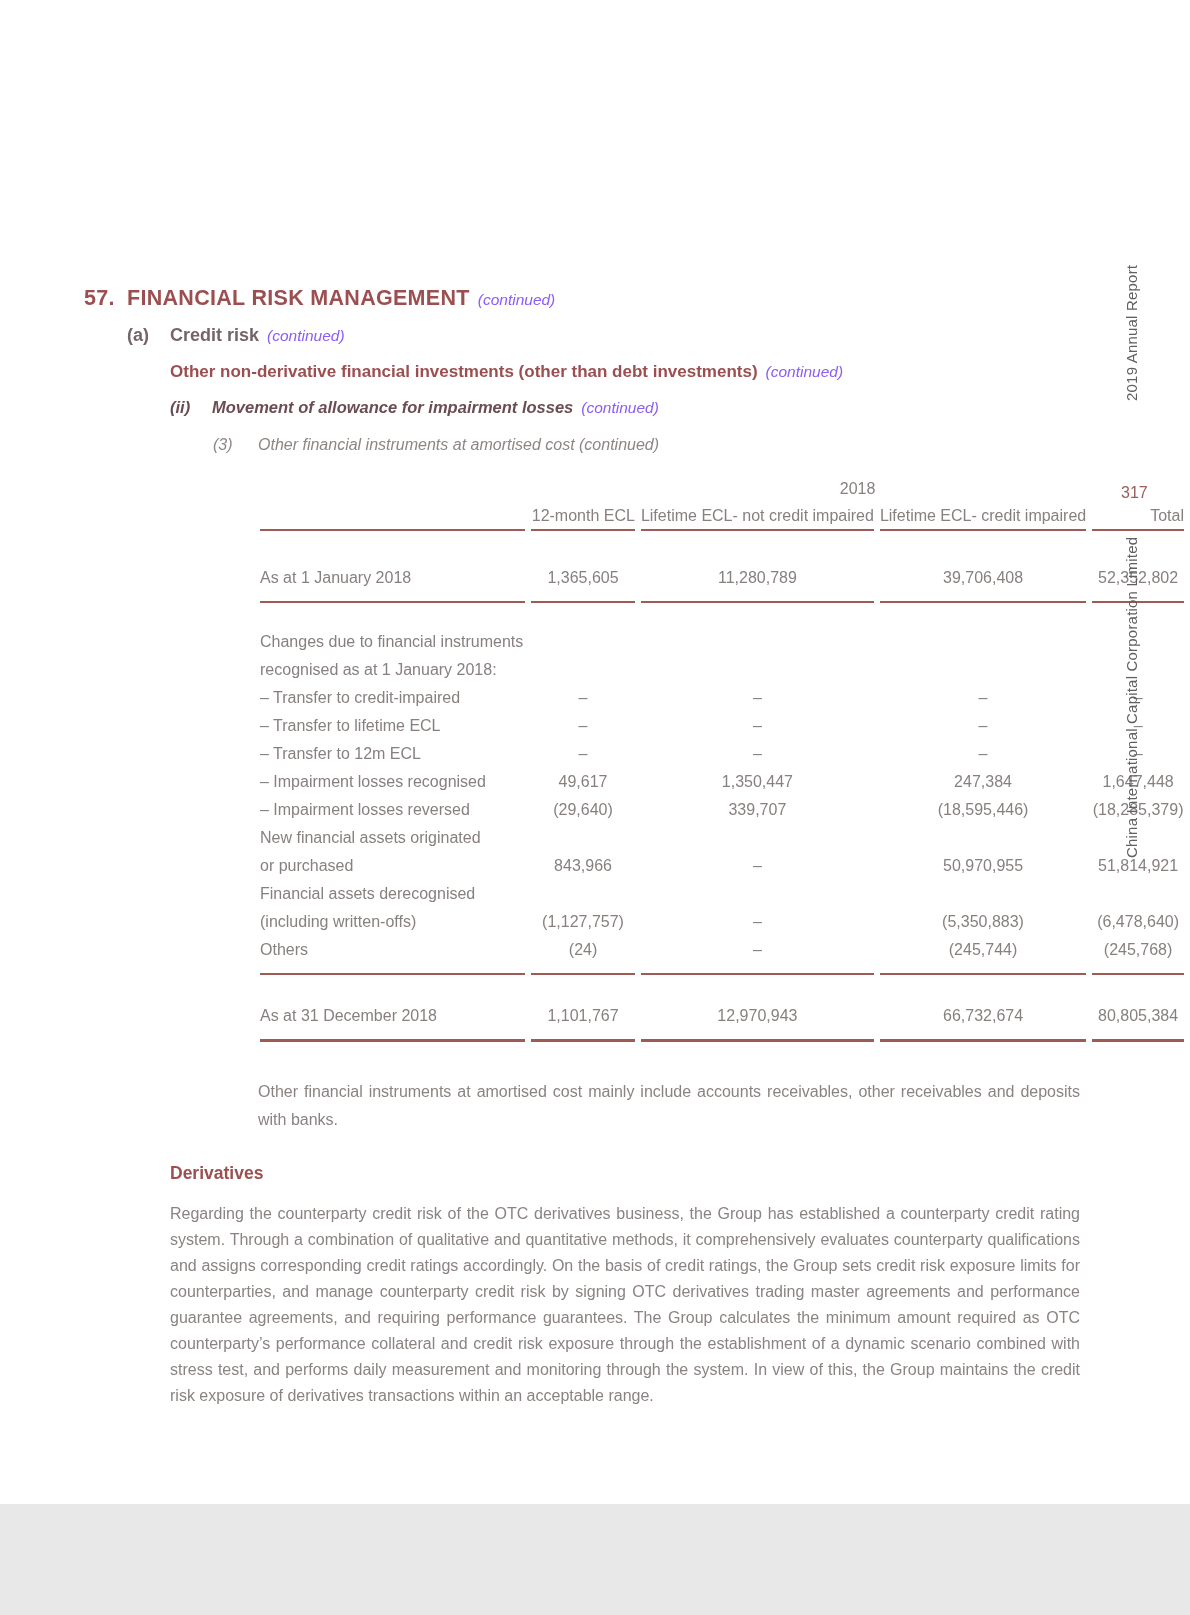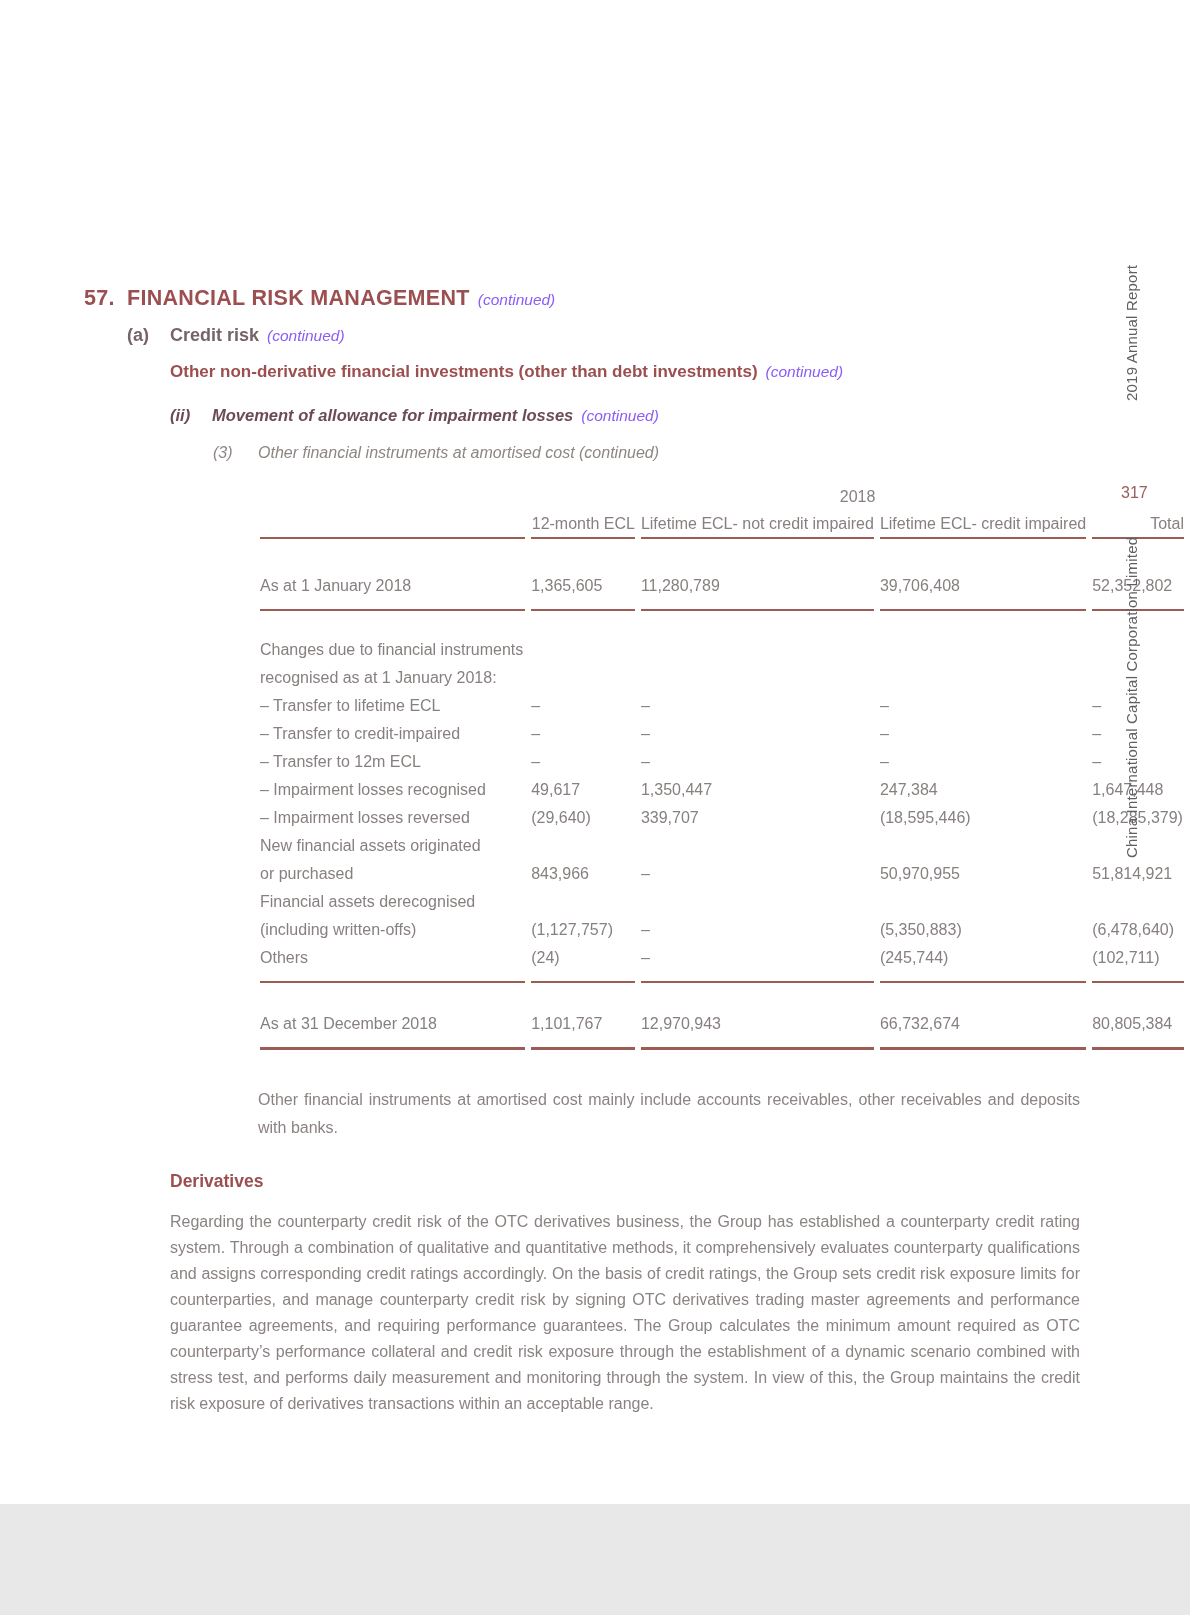--- a/index.html
+++ b/index.html
@@ -10,30 +10,30 @@
     -webkit-font-smoothing:antialiased;
   }
   .baseline { display:flex; align-items:baseline; }
   .cont { font-style:italic; font-weight:normal; color:#8b5cf6; font-size:15.5px; margin-left:8px; letter-spacing:0; }
 
   .h1 { margin:286px 0 0 84px; color:#9C4F50; font-size:21.5px; font-weight:bold; letter-spacing:0.3px; }
   .h1 .num { width:43px; flex:none; }
   .h2 { margin:14px 0 0 127px; color:#756568; font-size:18px; font-weight:bold; }
   .h2 .num { width:43px; flex:none; }
   .h3 { margin:16px 0 0 170px; color:#9C4F50; font-size:17px; font-weight:bold; }
-  .h4 { margin:24px 0 0 170px; color:#6B4C52; font-size:16.5px; font-weight:bold; font-style:italic; }
+  .h4 { margin:16px 0 0 170px; color:#6B4C52; font-size:16.5px; font-weight:bold; font-style:italic; }
   .h4 .num { width:42px; flex:none; }
   .h5 { margin:19px 0 0 213px; color:#8D8683; font-size:16px; font-style:italic; }
   .h5 .num { width:45px; flex:none; }
 
   table.fin { margin:20px 0 0 254px; border-collapse:separate; border-spacing:6px 0; table-layout:fixed; color:#87807F; font-size:16px; }
   table.fin td { padding:0; vertical-align:bottom; line-height:27px; overflow:visible; white-space:nowrap; }
   .year-cell { text-align:center; height:28px; }
   td.ch { white-space:pre-line; text-align:right; padding-bottom:7px; }
-  td.num { text-align:left; }
+  td.num { text-align:center; }
   td.ind { padding-left:12px; }
   tr.rule td { border-bottom:2px solid #9C5B55; }
   tr.thick td { border-bottom:3px solid #9C5B55; }
   tr.pad td { padding-bottom:10px; }
   tr.row td { height:28px; }
   tr.sp-a td { height:26px; }
   tr.sp-b td { height:32px; }
   tr.sp-c td { height:24px; }
 
   .note1 { margin:36px 110px 0 258px; text-align:justify; font-size:16px; line-height:27.5px; color:#8A8381; }
@@ -129,28 +129,28 @@
         <td class="num"></td>
       </tr>
       <tr class="row">
         <td class="ind">recognised as at 1 January 2018:</td>
         <td class="num"></td>
         <td class="num"></td>
         <td class="num"></td>
         <td class="num"></td>
       </tr>
       <tr class="row">
+        <td class="ind">– Transfer to credit-impaired</td>
+        <td class="num">–</td>
+        <td class="num">–</td>
+        <td class="num">–</td>
+        <td class="num">–</td>
+      </tr>
+      <tr class="row">
         <td class="ind">– Transfer to lifetime ECL</td>
-        <td class="num">–</td>
-        <td class="num">–</td>
-        <td class="num">–</td>
-        <td class="num">–</td>
-      </tr>
-      <tr class="row">
-        <td class="ind">– Transfer to credit-impaired</td>
         <td class="num">–</td>
         <td class="num">–</td>
         <td class="num">–</td>
         <td class="num">–</td>
       </tr>
       <tr class="row">
         <td class="ind">– Transfer to 12m ECL</td>
         <td class="num">–</td>
         <td class="num">–</td>
         <td class="num">–</td>
@@ -196,21 +196,21 @@
         <td class="num">(1,127,757)</td>
         <td class="num">–</td>
         <td class="num">(5,350,883)</td>
         <td class="num">(6,478,640)</td>
       </tr>
       <tr class="row rule pad">
         <td>Others</td>
         <td class="num">(24)</td>
         <td class="num">–</td>
         <td class="num">(245,744)</td>
-        <td class="num">(102,711)</td>
+        <td class="num">(245,768)</td>
       </tr>
 
       <tr class="sp-a">
           <td colspan="5"></td>
         </tr>
 
       <tr class="row thick pad">
         <td>As at 31 December 2018</td>
         <td class="num">1,101,767</td>
         <td class="num">12,970,943</td>

